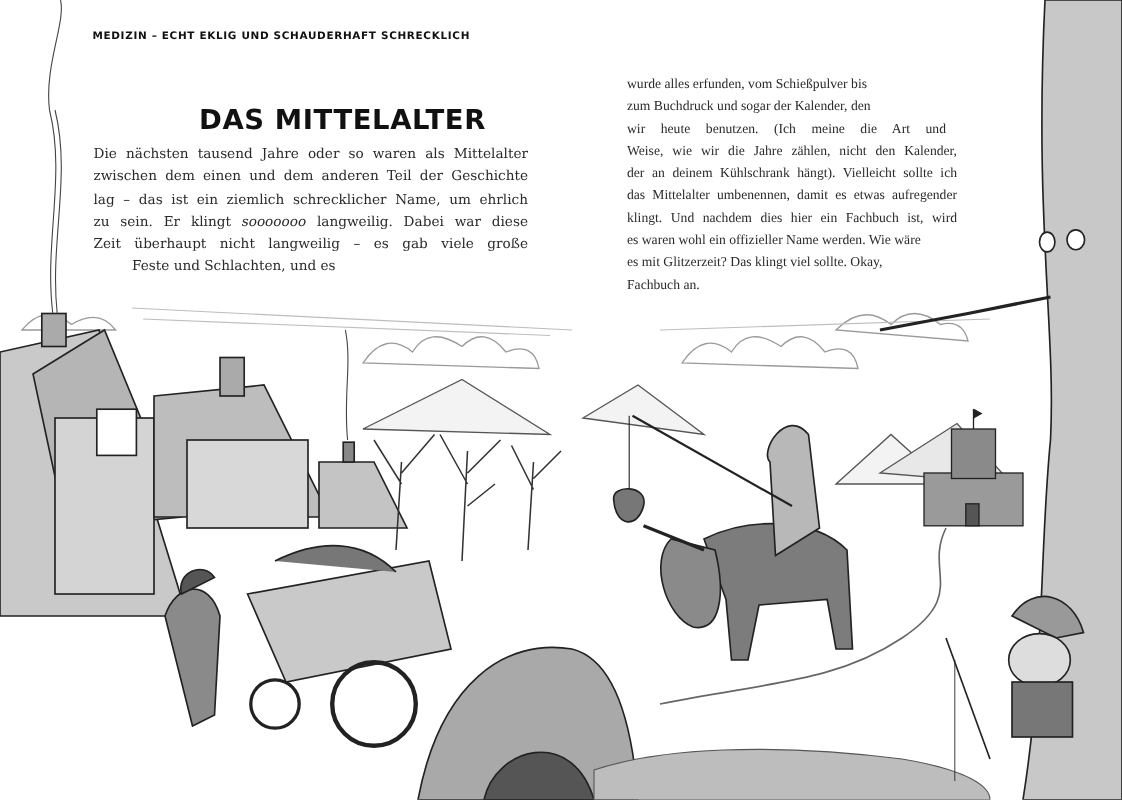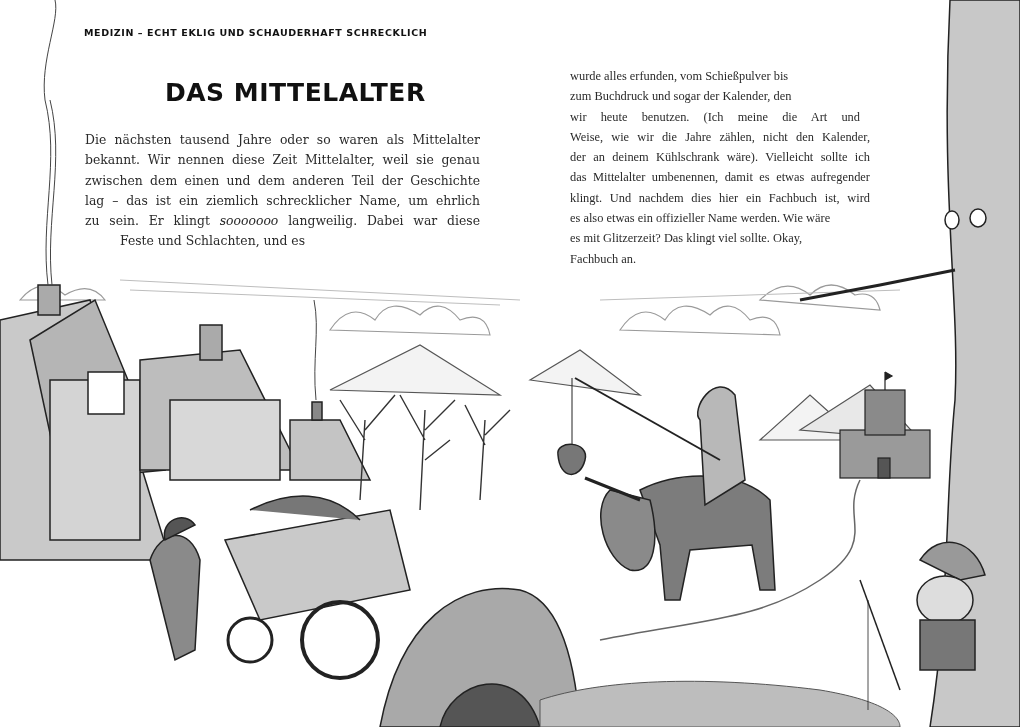--- a/index.html
+++ b/index.html
@@ -1,18 +1,18 @@
 <!DOCTYPE html>
 <html><head>
 <meta charset="utf-8">
 <style>
   html,body{margin:0;padding:0;background:#fff;}
   body{width:1020px;height:727px;position:relative;overflow:hidden;font-family:"DejaVu Serif",serif;color:#222;}
   .running-header{position:absolute;left:84px;top:27px;font-family:"DejaVu Sans",sans-serif;font-weight:bold;font-size:9.5px;letter-spacing:0.6px;color:#111;}
-  .page-title{position:absolute;left:165px;top:78px;font-family:"DejaVu Sans",sans-serif;font-weight:bold;font-size:25px;letter-spacing:0.5px;color:#111;margin:0;}
+  .page-title{position:absolute;left:165px;top:78px;font-family:"DejaVu Sans",sans-serif;font-weight:bold;font-size:25px;letter-spacing:0.5px;color:#111;margin:16px;}
   .col{position:absolute;font-size:12.4px;line-height:20.3px;color:#2a2a2a;}
   .col-left{left:85px;top:130px;width:395px;}
   .col-right{left:570px;top:66px;width:300px;font-family:Liberation Serif, serif;}
   .col .line{display:block;white-space:nowrap;text-align:justify;text-align-last:justify;}
   .col .line.last{text-align-last:left;}
   .col .indent{padding-left:35px;}
   .illustration{position:absolute;left:0;top:0;width:1020px;height:727px;z-index:0;}
   .text-layer{position:absolute;left:0;top:0;width:1020px;height:576px;z-index:1;}
   em{font-style:italic;}
 </style>
@@ -117,32 +117,32 @@
   </g>
 </svg>
 
 <div class="text-layer">
   <div class="running-header">MEDIZIN – ECHT EKLIG UND SCHAUDERHAFT SCHRECKLICH</div>
 
   <h1 class="page-title">DAS MITTELALTER</h1>
 
   <div class="col col-left">
     <span class="line">Die nächsten tausend Jahre oder so waren als Mittelalter</span>
-    <span class="line">bekannt. Wir nennen diese Zeit Mittelalter, weil sie genau</span>
     <span class="line">zwischen dem einen und dem anderen Teil der Geschichte</span>
     <span class="line">lag – das ist ein ziemlich schrecklicher Name, um ehrlich</span>
     <span class="line"><span>zu sein. Er klingt </span><em>sooooooo</em><span> langweilig. Dabei war diese</span></span>
+    <span class="line">Zeit überhaupt nicht langweilig – es gab viele große</span>
     <span class="line last indent">Feste und Schlachten, und es</span>
   </div>
 
   <div class="col col-right">
     <span class="line last">wurde alles erfunden, vom Schießpulver bis</span>
     <span class="line last">zum Buchdruck und sogar der Kalender, den</span>
     <span class="line" style="width:290px">wir heute benutzen. (Ich meine die Art und</span>
     <span class="line">Weise, wie wir die Jahre zählen, nicht den Kalender,</span>
-    <span class="line">der an deinem Kühlschrank wäre). Vielleicht sollte ich</span>
+    <span class="line">der an deinem Kühlschrank hängt). Vielleicht sollte ich</span>
     <span class="line">das Mittelalter umbenennen, damit es etwas aufregender</span>
     <span class="line">klingt. Und nachdem dies hier ein Fachbuch ist, wird</span>
-    <span class="line last">es also etwas ein offizieller Name werden. Wie wäre</span>
+    <span class="line last">es waren wohl ein offizieller Name werden. Wie wäre</span>
     <span class="line last">es mit Glitzerzeit? Das klingt viel sollte. Okay,</span>
     <span class="line last">Fachbuch an.</span>
   </div>
 </div>
 
 </body></html>

